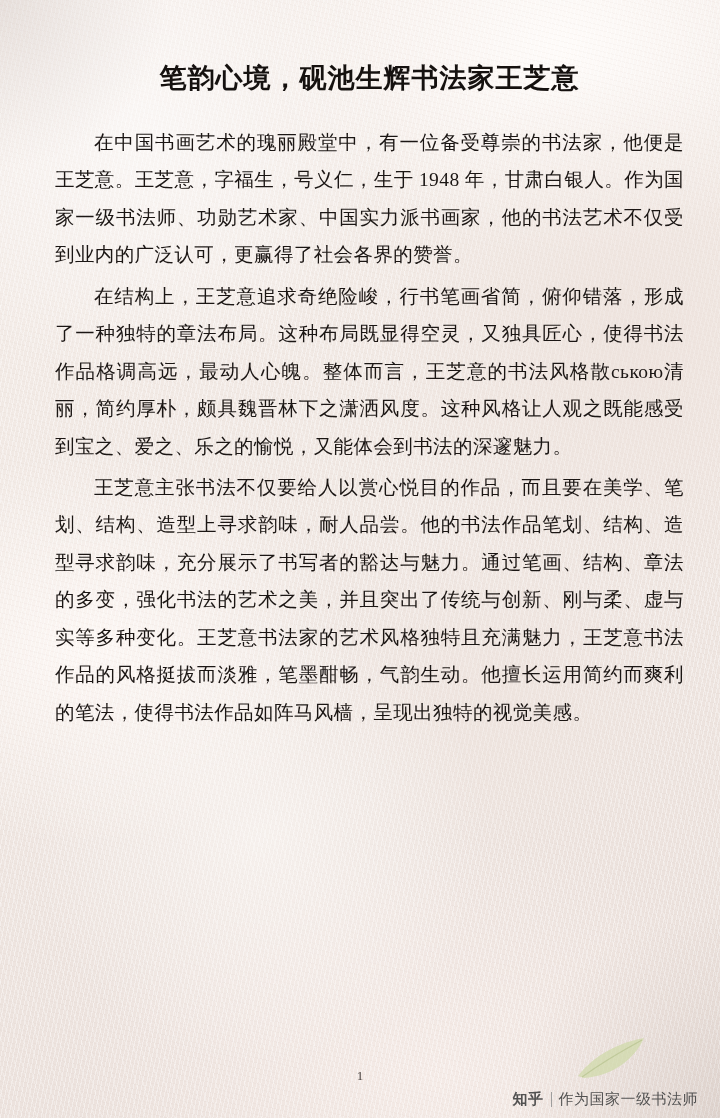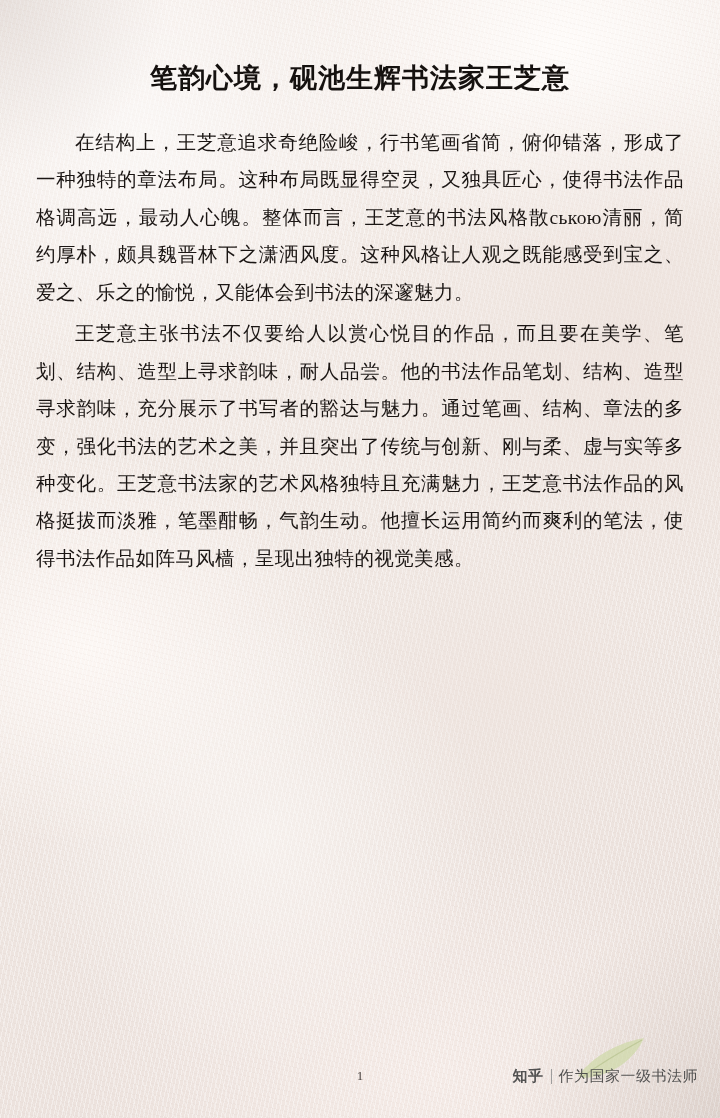--- a/index.html
+++ b/index.html
@@ -17,20 +17,21 @@
     position: relative;
     width: 720px;
     height: 1118px;
     box-sizing: border-box;
     background:
       radial-gradient(ellipse 420px 300px at 78% 4%, rgba(255,252,250,0.95), rgba(255,252,250,0) 70%),
       radial-gradient(ellipse 380px 280px at 12% 58%, rgba(255,250,247,0.85), rgba(255,250,247,0) 70%),
       radial-gradient(ellipse 520px 340px at 60% 96%, rgba(246,236,232,0.9), rgba(246,236,232,0) 70%),
       linear-gradient(160deg, #f6efeb 0%, #f2eae5 28%, #efe6e1 58%, #ece2dd 82%, #e9dfd9 100%);
     overflow: hidden;
+    padding-left: 19px;
   }
   
   .page::before {
     content: "";
     position: absolute;
     inset: 0;
     background-image:
       repeating-linear-gradient(102deg, rgba(255,255,255,0.5) 0px, rgba(255,255,255,0.5) 1px, rgba(0,0,0,0) 1px, rgba(0,0,0,0) 4px),
       repeating-linear-gradient(14deg, rgba(180,160,150,0.07) 0px, rgba(180,160,150,0.07) 1px, rgba(0,0,0,0) 1px, rgba(0,0,0,0) 5px),
       repeating-linear-gradient(75deg, rgba(255,255,255,0.35) 0px, rgba(255,255,255,0.35) 1px, rgba(0,0,0,0) 1px, rgba(0,0,0,0) 7px);
@@ -79,21 +80,21 @@
     left: 0;
     width: 100%;
     text-align: center;
     font-size: 13px;
     color: #4a4340;
     z-index: 3;
   }
   .watermark {
     position: absolute;
     right: 22px;
-    bottom: 32px;
+    bottom: 9px;
     display: flex;
     align-items: center;
     gap: 7px;
     z-index: 4;
     opacity: 0.95;
   }
   .wm-logo {
     font-size: 15px;
     color: #4a4a4a;
     font-family: "Liberation Sans", sans-serif;
@@ -142,20 +143,21 @@
 <body>
 
 <div class="page">
 
   <div class="corner-shadow-tl"></div>
   <div class="corner-shadow-br"></div>
 
   <div class="content">
     <h1 class="doc-title">笔韵心境，砚池生辉书法家王芝意</h1>
 
+    <p class="para">在中国书画艺术的瑰丽殿堂中，有一位备受尊崇的书法家，他便是王芝意。王芝意，字福生，号义仁，生于 1948 年，甘肃白银人。作为国家一级书法师、功勋艺术家、中国实力派书画家，他的书法艺术不仅受到业内的广泛认可，更赢得了社会各界的赞誉。</p>
     <p class="para">在结构上，王芝意追求奇绝险峻，行书笔画省简，俯仰错落，形成了一种独特的章法布局。这种布局既显得空灵，又独具匠心，使得书法作品格调高远，最动人心魄。整体而言，王芝意的书法风格散ською清丽，简约厚朴，颇具魏晋林下之潇洒风度。这种风格让人观之既能感受到宝之、爱之、乐之的愉悦，又能体会到书法的深邃魅力。</p>
     <p class="para">王芝意主张书法不仅要给人以赏心悦目的作品，而且要在美学、笔划、结构、造型上寻求韵味，耐人品尝。他的书法作品笔划、结构、造型寻求韵味，充分展示了书写者的豁达与魅力。通过笔画、结构、章法的多变，强化书法的艺术之美，并且突出了传统与创新、刚与柔、虚与实等多种变化。王芝意书法家的艺术风格独特且充满魅力，王芝意书法作品的风格挺拔而淡雅，笔墨酣畅，气韵生动。他擅长运用简约而爽利的笔法，使得书法作品如阵马风樯，呈现出独特的视觉美感。</p>
   </div>
 
   <svg class="leaf-deco" viewBox="0 0 78 52" aria-hidden="true">
     <path d="M6 46 C18 30 40 14 72 8 C62 30 40 46 12 48 Z" fill="#cfd9a8" opacity="0.85"></path>
     <path d="M10 47 C28 34 48 22 70 10" stroke="#b9c68f" stroke-width="1.4" fill="none"></path>
   </svg>
 
   <div class="page-number">1</div>

